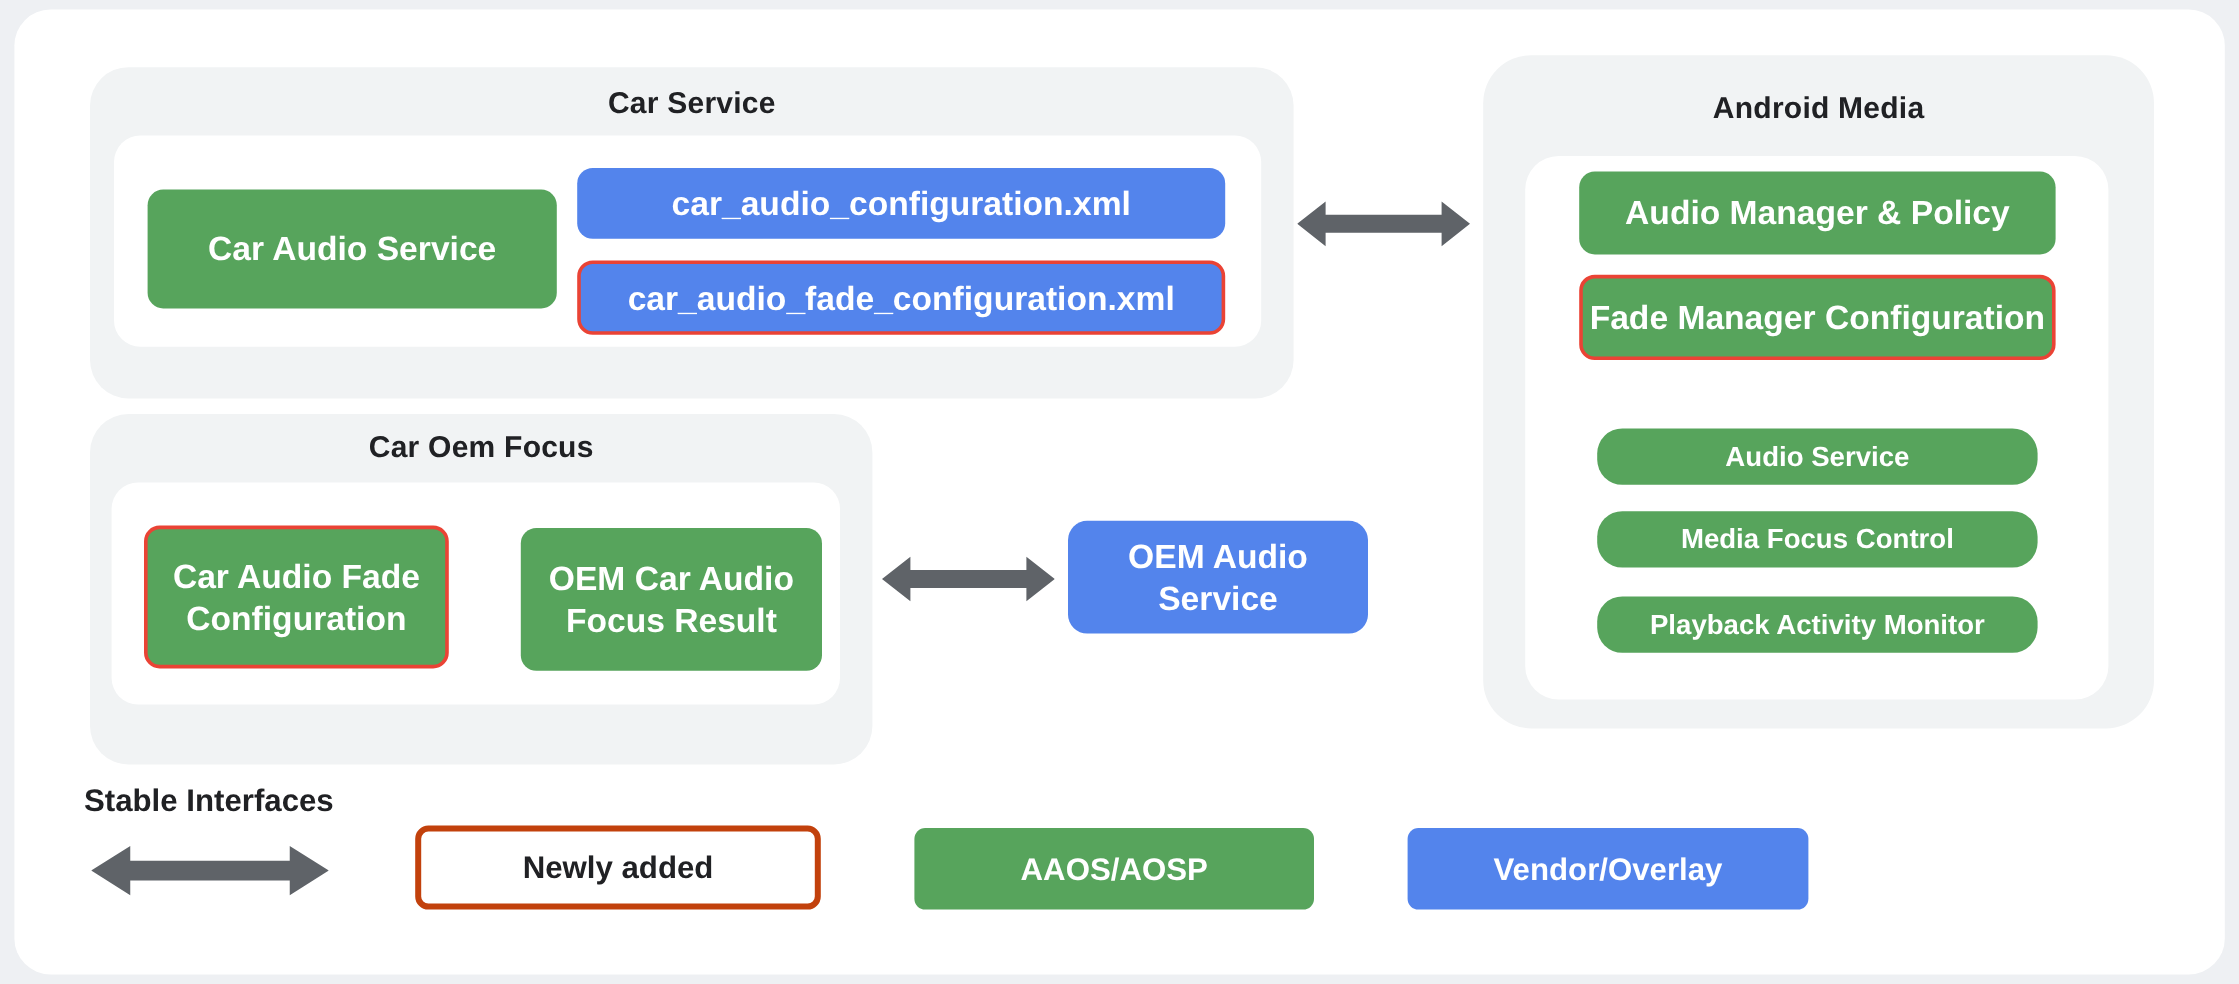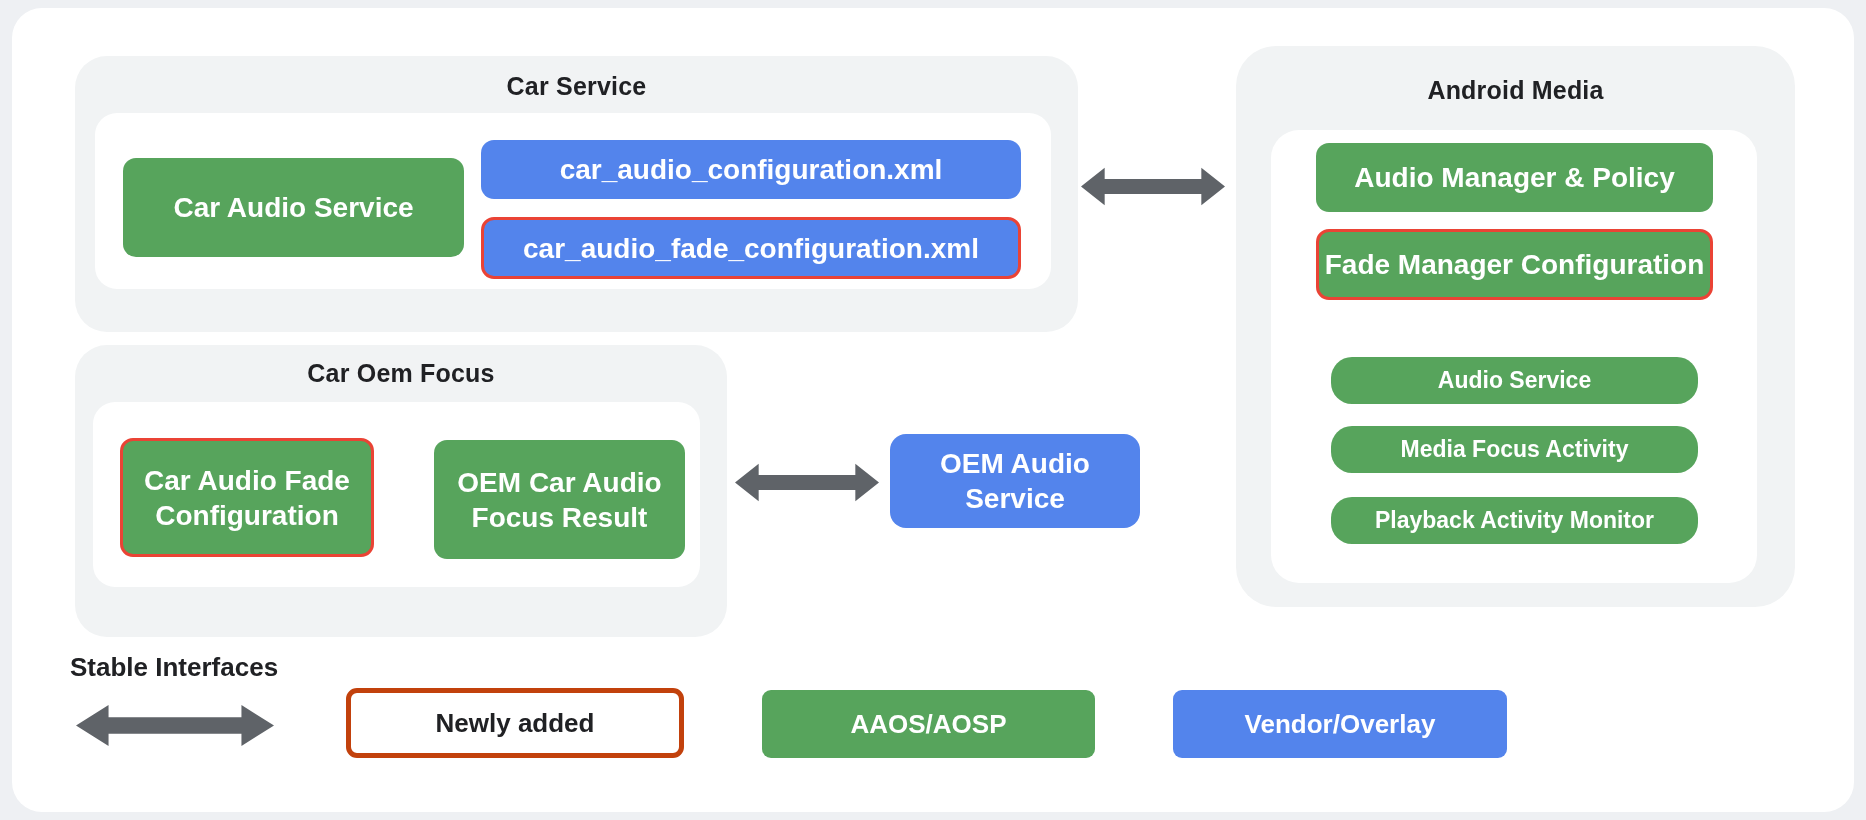--- a/index.html
+++ b/index.html
@@ -44,21 +44,21 @@
         <path d="M0,22 L24,2 L24,14 L122,14 L122,2 L146,22 L122,42 L122,30 L24,30 L24,42 Z" fill="#5f6368"></path>
       </svg>
     </div>
 
     <div class="group" style="left:1224px;top:38px;width:559px;height:561px;border-radius:40px;">
       <div class="group-title" style="top:30px;">Android Media</div>
       <div class="panel" style="left:35px;top:84px;width:486px;height:453px;border-radius:28px;">
         <div class="box green f24" style="left:45px;top:13px;width:397px;height:69px;">Audio Manager &amp; Policy</div>
         <div class="box green red-border f24" style="left:45px;top:99px;width:397px;height:71px;">Fade Manager Configuration</div>
         <div class="box green f23" style="left:60px;top:227px;width:367px;height:47px;">Audio Service</div>
-        <div class="box green f23" style="left:60px;top:296px;width:367px;height:47px;">Media Focus Activity</div>
+        <div class="box green f23" style="left:60px;top:296px;width:367px;height:47px;">Media Focus Control</div>
         <div class="box green f23" style="left:60px;top:367px;width:367px;height:47px;">Playback Activity Monitor</div>
       </div>
     </div>
 
     <div class="group" style="left:63px;top:337px;width:652px;height:292px;">
       <div class="group-title" style="top:14px;">Car Oem Focus</div>
       <div class="panel" style="left:18px;top:57px;width:607px;height:185px;border-radius:22px;">
         <div class="box green red-border f24" style="left:27px;top:36px;width:254px;height:119px;padding:0 12px;">Car Audio Fade Configuration</div>
         <div class="box green f24" style="left:341px;top:38px;width:251px;height:119px;padding:0 14px;">OEM Car Audio Focus Result</div>
       </div>

